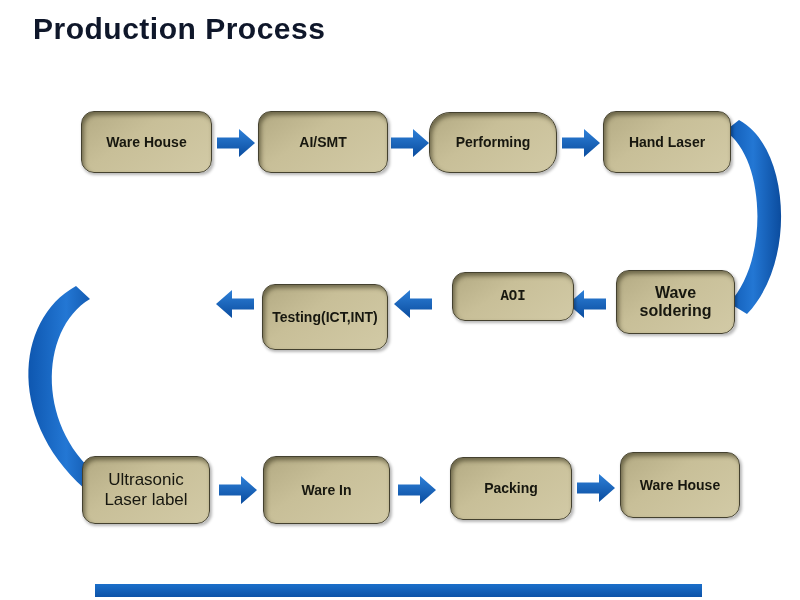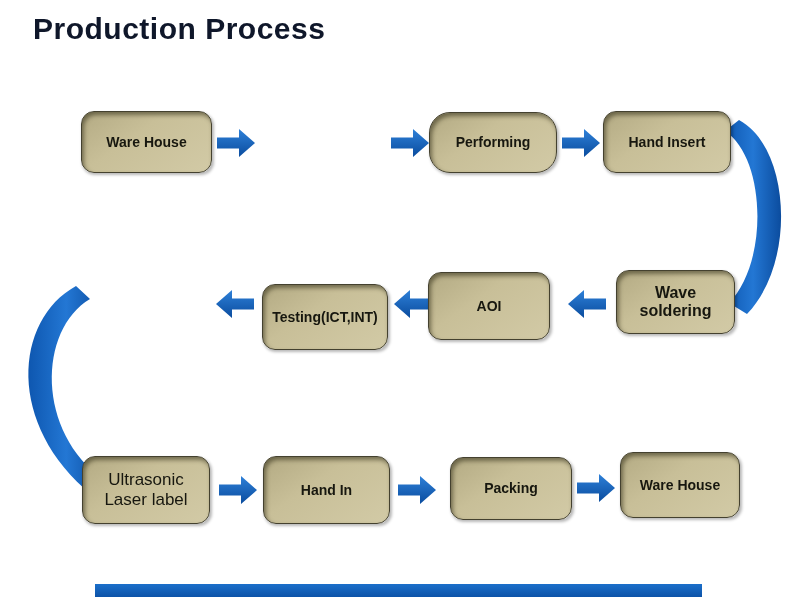--- a/index.html
+++ b/index.html
@@ -58,27 +58,28 @@
     <path fill="url(#agrad)" d="M0 8.5 H22 V0 L38 14 L22 28 V19.5 H0 Z" transform="translate(219,476)"></path>
     <path fill="url(#agrad)" d="M0 8.5 H22 V0 L38 14 L22 28 V19.5 H0 Z" transform="translate(398,476)"></path>
     <path fill="url(#agrad)" d="M0 8.5 H22 V0 L38 14 L22 28 V19.5 H0 Z" transform="translate(577,474)"></path>
 
     <path fill="url(#cgrad)" d="M739 120 C790 147, 797 262, 747 314 L729 303 C769 262, 766 158, 725 131 Z"></path>
 
     <path fill="url(#cgrad)" d="M76 286 C14 320, 6 425, 92 495 L104 480 C36 432, 38 330, 90 299 Z"></path>
   </svg>
 
   <div class="pbox" style="left:81px;top:111px;width:131px;height:62px;">Ware House</div>
+  <div class="pbox" style="left:258px;top:111px;width:130px;height:62px;">AI/SMT</div>
   <div class="pbox" style="left:429px;top:112px;width:128px;height:61px;border-radius:21px;">Performing</div>
-  <div class="pbox" style="left:603px;top:111px;width:128px;height:62px;">Hand Insert</div>
+  <div class="pbox" style="left:603px;top:111px;width:128px;height:62px;">Hand Laser</div>
 
   <div class="pbox" style="left:262px;top:272px;width:126px;height:66px;margin-top:12px;">Testing(ICT,INT)</div>
-  <div class="pbox" style="left:428px;top:272px;width:122px;height:68px;">AOI</div>
+  <div class="pbox" style="left:452px;top:272px;width:122px;height:49px;font-family:Liberation Mono, monospace;">AOI</div>
   <div class="pbox fs12" style="left:616px;top:270px;width:119px;height:64px;">Wave soldering</div>
 
   <div class="pbox fs11" style="left:82px;top:456px;width:128px;height:68px;">Ultrasonic Laser label</div>
-  <div class="pbox" style="left:263px;top:456px;width:127px;height:68px;">Hand In</div>
+  <div class="pbox" style="left:263px;top:456px;width:127px;height:68px;">Ware In</div>
   <div class="pbox" style="left:450px;top:457px;width:122px;height:63px;">Packing</div>
   <div class="pbox" style="left:620px;top:452px;width:120px;height:66px;">Ware House</div>
 
   <div class="footer-bar"></div>
 
 </div>
 
 </body></html>

